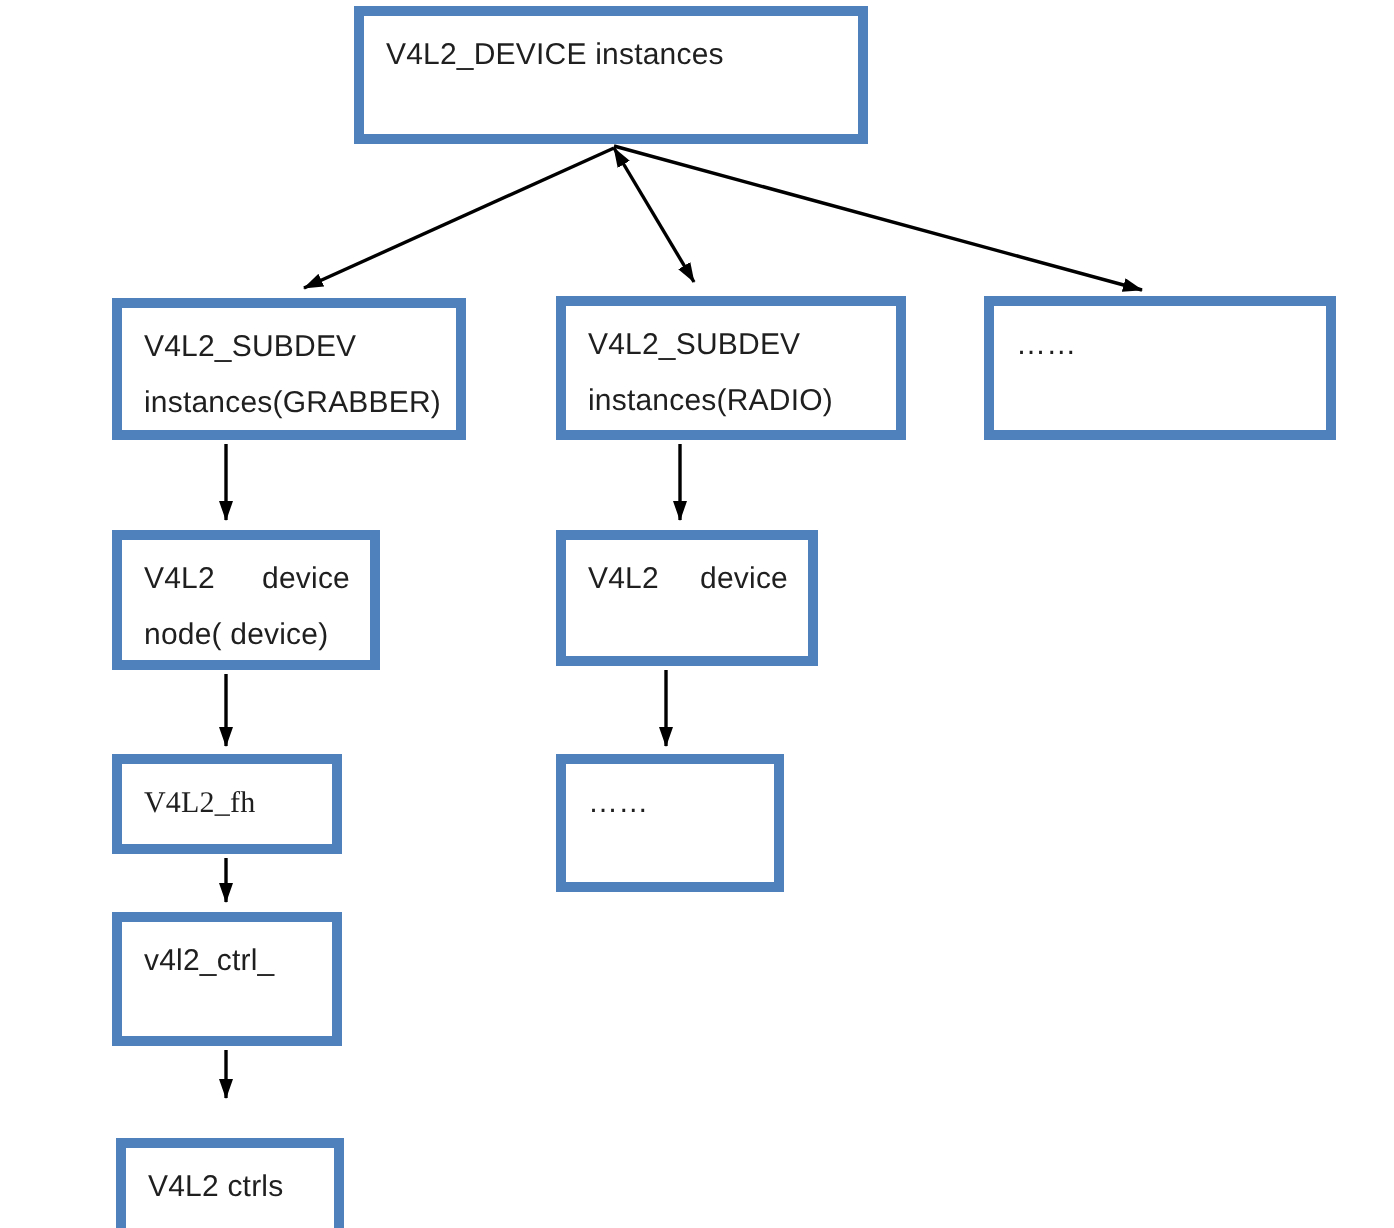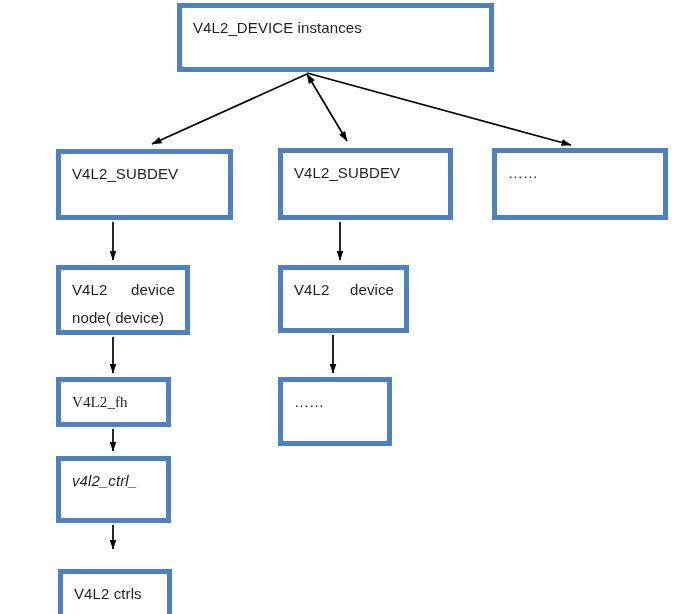--- a/index.html
+++ b/index.html
@@ -23,29 +23,29 @@
     border:5px solid var(--blue);
     background:#ffffff;
     color:var(--text);
     font-size:15px;
     line-height:28px;
     padding:6px 10px 0 11px;
     letter-spacing:0.1px;
   }
   .jline{display:flex;justify-content:space-between;align-items:flex-end;}
   
-  .n-device      {left:177px;top:3px;  width:317px;height:69px;}
+  .n-device      {left:177px;top:3px;  width:257px;height:69px;}
   .n-grabber     {left:56px; top:149px;width:177px;height:71px;}
   .n-radio       {left:278px;top:148px;width:175px;height:72px;}
   .n-subdev-more {left:492px;top:148px;width:176px;height:72px;}
   .n-video-node  {left:56px; top:265px;width:134px;height:70px;}
   .n-radio-node  {left:278px;top:265px;width:131px;height:68px;}
   .n-fh          {left:56px; top:377px;width:115px;height:50px;font-family:Liberation Serif, serif;}
   .n-radio-more  {left:278px;top:377px;width:114px;height:69px;}
-  .n-ctrl-handler{left:56px; top:456px;width:115px;height:67px;font-style:italic;}
+  .n-ctrl-handler{left:56px; top:456px;width:115px;height:67px;}
   .n-ctrls       {left:58px; top:521px;width:114px;height:54px;margin-top:48px;}
 </style>
 </head>
 <body>
 
 <div class="canvas">
 
   <svg class="arrow-layer" viewBox="0 0 697 614" xmlns="http://www.w3.org/2000/svg">
     <defs>
       <marker id="ah" viewBox="0 0 10 7" refX="9.5" refY="3.5" markerWidth="10" markerHeight="7" markerUnits="userSpaceOnUse" orient="auto">
@@ -67,24 +67,26 @@
       <line x1="333" y1="335" x2="333" y2="373" marker-end="url(#ah)"></line>
     </g>
   </svg>
 
   <div class="node n-device">
     <div>V4L2_DEVICE instances</div>
   </div>
 
   <div class="node n-grabber">
     <div>V4L2_SUBDEV</div>
+    <div>instances(GRABBER)</div>
   </div>
 
   <div class="node n-radio">
     <div>V4L2_SUBDEV</div>
+    <div>instances(RADIO)</div>
   </div>
 
   <div class="node n-subdev-more">
     <div>……</div>
   </div>
 
   <div class="node n-video-node">
     <div class="jline">
       <span>V4L2</span>
       <span>device</span>

